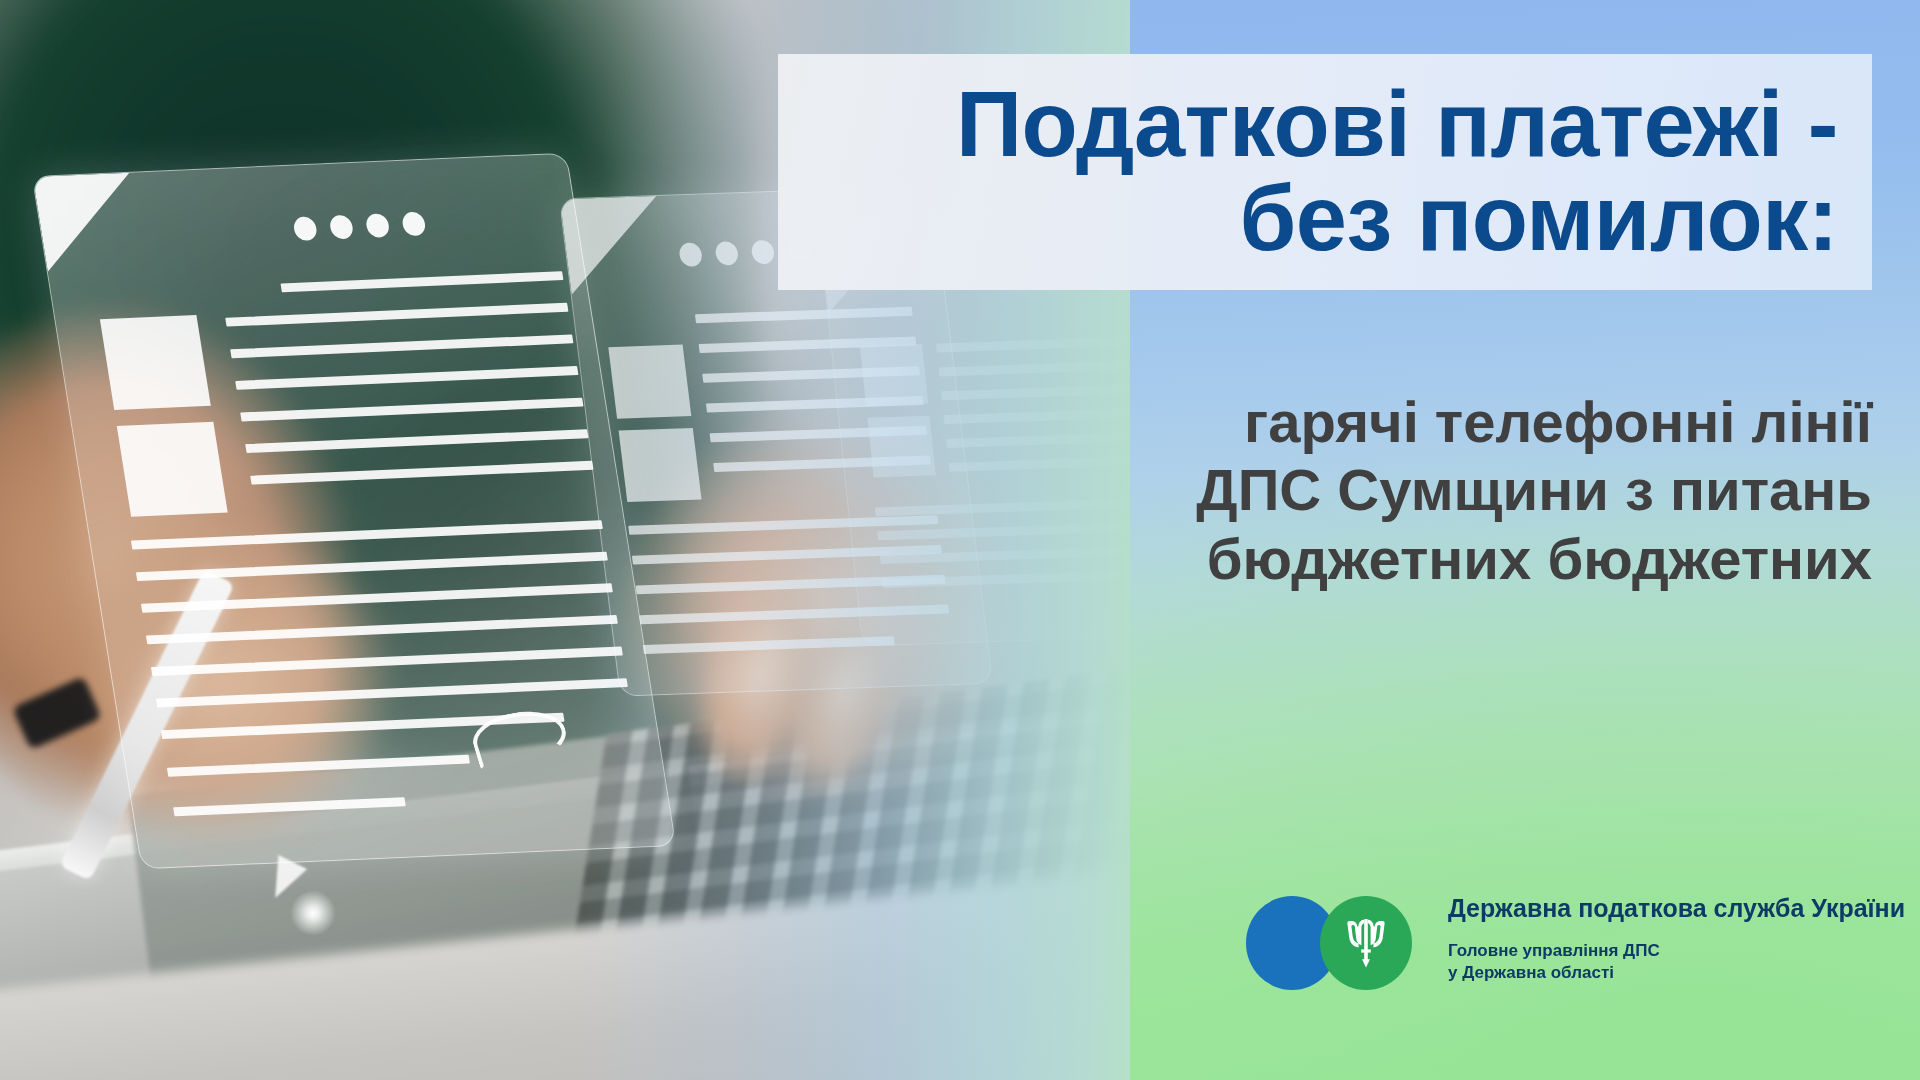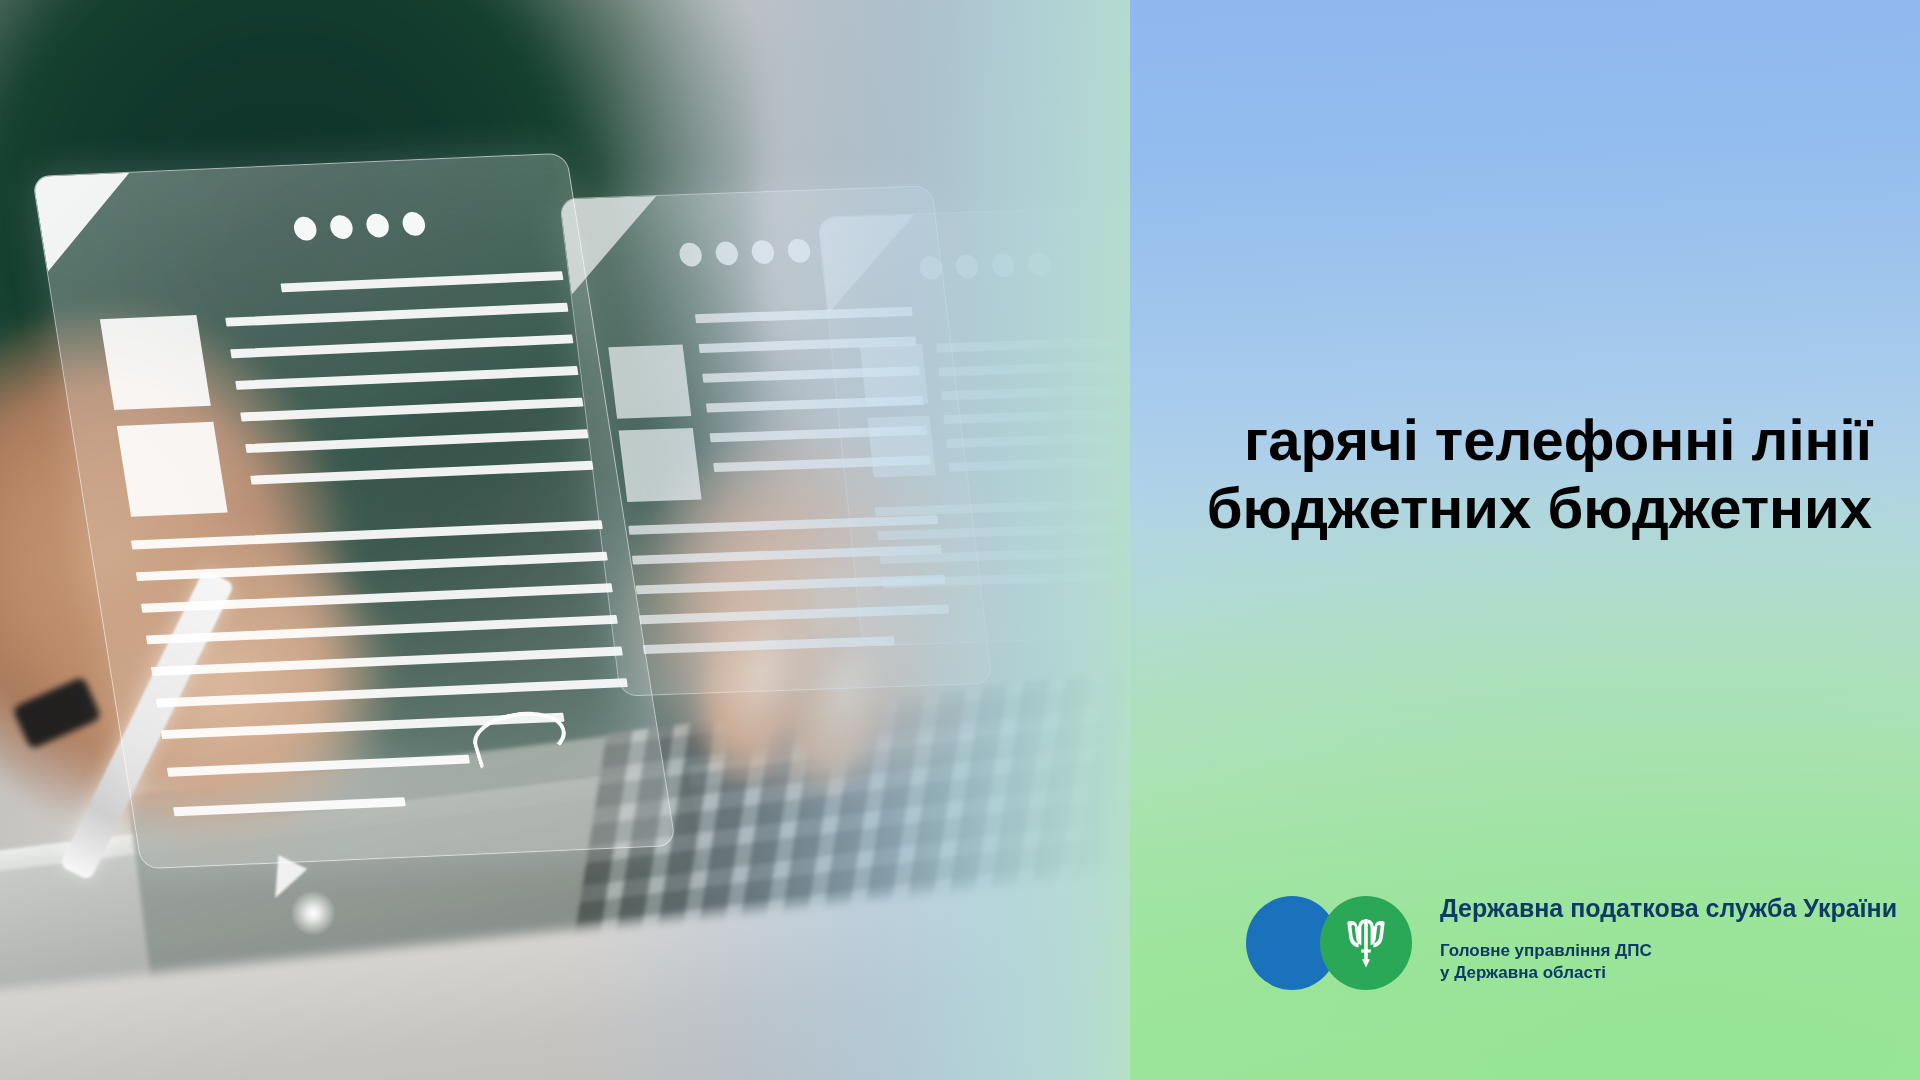--- a/index.html
+++ b/index.html
@@ -270,37 +270,37 @@
     font-size: 92px;
     line-height: 1.02;
     letter-spacing: -0.5px;
     text-align: right;
     white-space: nowrap;
   }
 
   
   .subtitle {
     position: absolute;
-    left: 900px; top: 406px;
+    left: 900px; top: 388px;
     width: 972px;
     text-align: right;
-    color: #000000;
+    color: #404040;
     font-weight: 700;
     font-size: 58px;
     line-height: 1.18;
   }
   .subtitle div { white-space: nowrap; }
 
   
   .logo-block {
     position: absolute;
     left: 1246px; top: 894px;
     display: flex;
     align-items: flex-start;
-    gap: 8px;
+    gap: 16px;
   }
   .logo-marks {
     position: relative;
     width: 186px; height: 98px;
     flex: 0 0 auto;
   }
   .circle-blue {
     position: absolute;
     left: 0; top: 2px;
     width: 92px; height: 94px;
@@ -437,23 +437,28 @@
       <div class="ln" style="left:40px; top:530px; width:468px;"></div>
       <div class="ln" style="left:40px; top:562px; width:400px;"></div>
       <div class="ln" style="left:40px; top:600px; width:300px;"></div>
       <div class="ln" style="left:40px; top:640px; width:230px;"></div>
       <div class="sig" style="left:346px; top:560px;"></div>
     </div>
 
     <div class="photo-fade"></div>
   </div>
 
+  <div class="title-box">
+    <div class="title-line">Податкові платежі -</div>
+    <div class="title-line">без помилок:</div>
+  </div>
 
   <div class="subtitle">
     <div>гарячі телефонні лінії</div>
+    <div>ДПС Сумщини з питань</div>
     <div>бюджетних бюджетних</div>
   </div>
 
   <div class="logo-block">
     <div class="logo-marks">
       <div class="circle-blue"></div>
       <div class="circle-green">
         <svg class="trident" viewBox="0 0 42 56" aria-hidden="true">
           <g fill="#ffffff">
             <rect x="19.2" y="4" width="3.6" height="44" rx="1"></rect>

